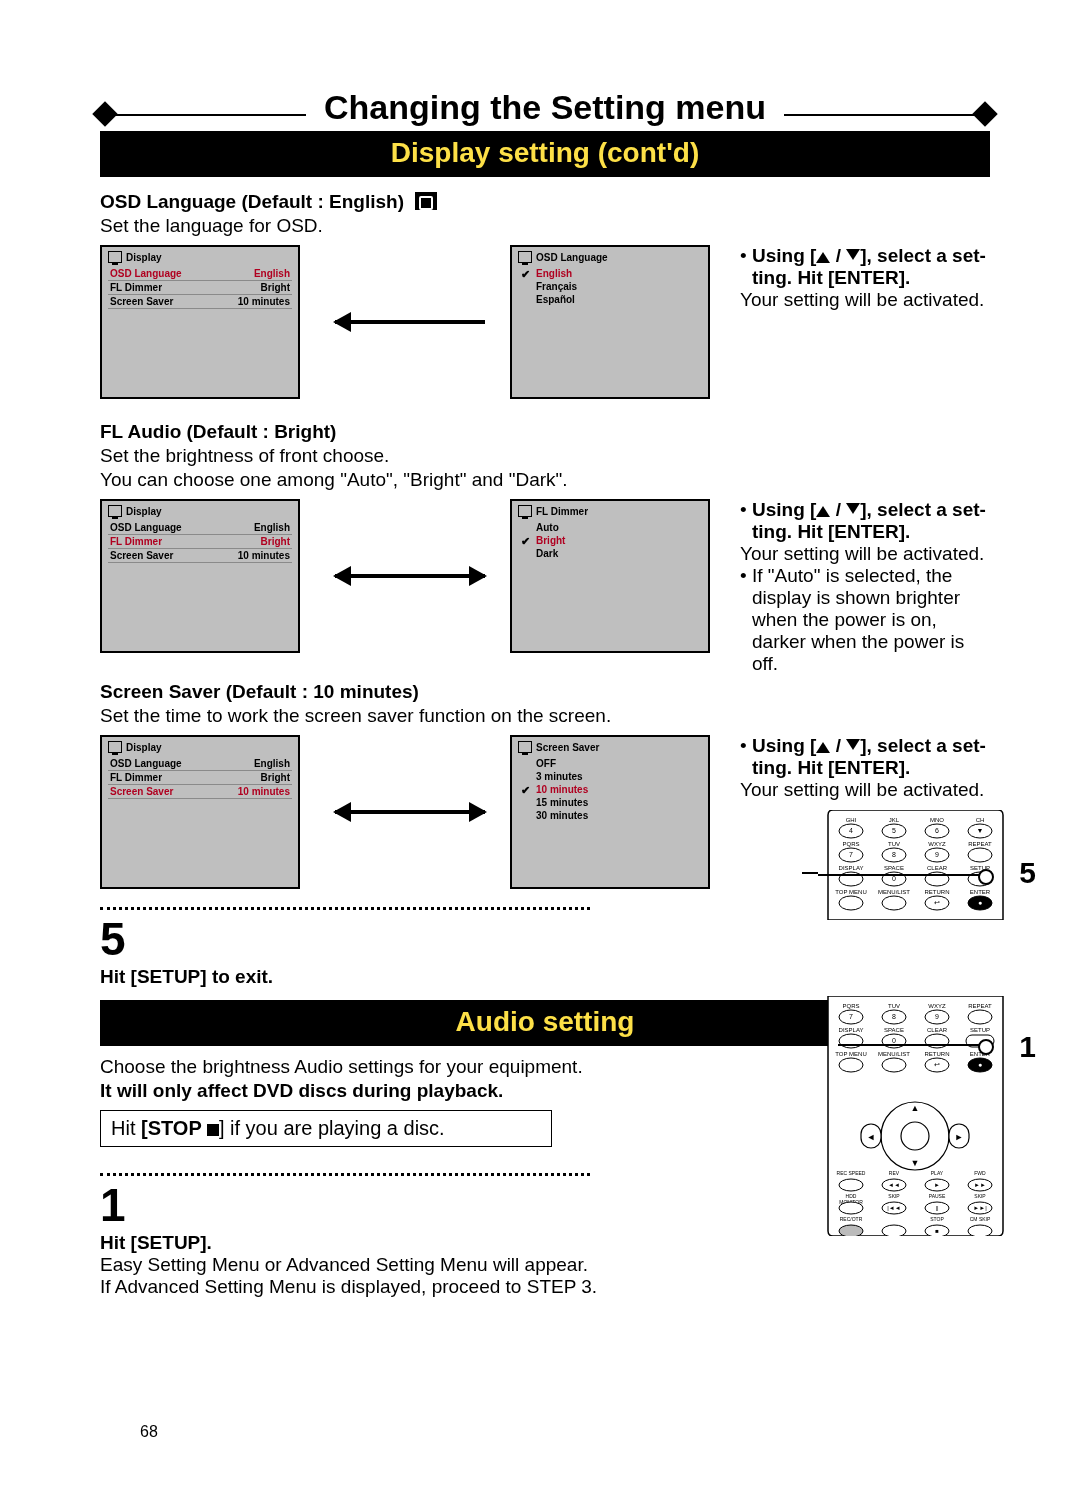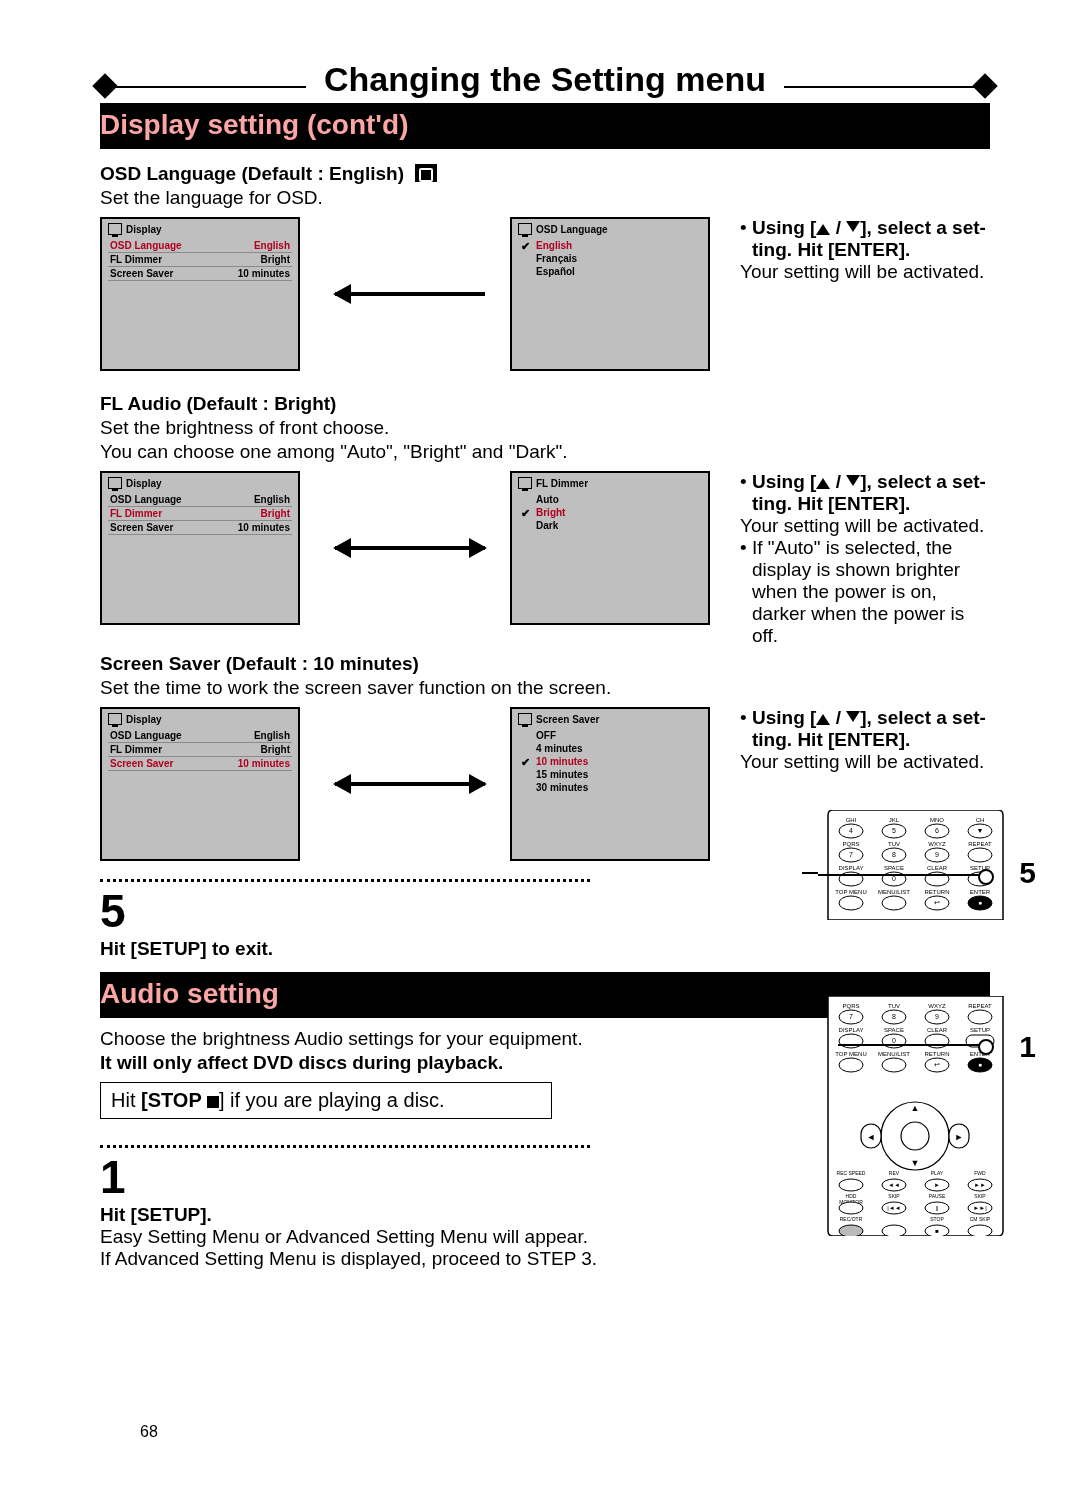--- a/index.html
+++ b/index.html
@@ -8,21 +8,21 @@
     background: #fff;
     font-family: "Helvetica Neue", Arial, sans-serif;
     color: #000;
   }
   .page {
     width: 1080px;
     height: 1487px;
     margin: 0 auto;
     position: relative;
     box-sizing: border-box;
-    padding: 60px 90px 40px 100px;
+    padding: 88px 90px 40px 100px;
   }
   .title-banner {
     position: relative;
     text-align: center;
     margin-bottom: 4px;
   }
   .title-banner .line {
     border-top: 2px solid #000;
     position: absolute;
     top: 26px;
@@ -42,22 +42,22 @@
     background: #fff;
     padding: 0 18px;
     margin: 0;
     font-size: 34px;
     font-weight: 700;
     position: relative;
     z-index: 2;
   }
   .section-bar {
     background: #000;
-    color: #fca5a5;
-    text-align: left;
+    color: #fde047;
+    text-align: center;
     font-size: 28px;
     font-weight: 700;
     padding: 6px 0 8px;
     margin-top: 4px;
   }
   .subhead {
     font-weight: 700;
     font-size: 19px;
     margin-top: 14px;
   }
@@ -292,21 +292,21 @@
     <div class="arrow-col">
         <div class="arrow-both"></div>
       </div>
     <div class="menu-box sub-box">
       <div class="mb-title">
           <span class="tv-icon"></span>
           <span>Screen Saver</span>
         </div>
       <div id="ss-sub">
           <div class="mb-item">OFF</div>
-          <div class="mb-item">4 minutes</div>
+          <div class="mb-item">3 minutes</div>
           <div class="mb-item sel"><span class="check">✔</span>10 minutes</div>
           <div class="mb-item">15 minutes</div>
           <div class="mb-item">30 minutes</div>
         </div>
     </div>
     <div class="instr">
       <ul class="bullet">
         <li><b><span>Using [</span><span class="tri up"></span> / <span class="tri down"></span><span>], select a set-</span><br><span>ting. Hit [ENTER].</span></b></li>
       </ul>
       <div>Your setting will be activated.</div>

